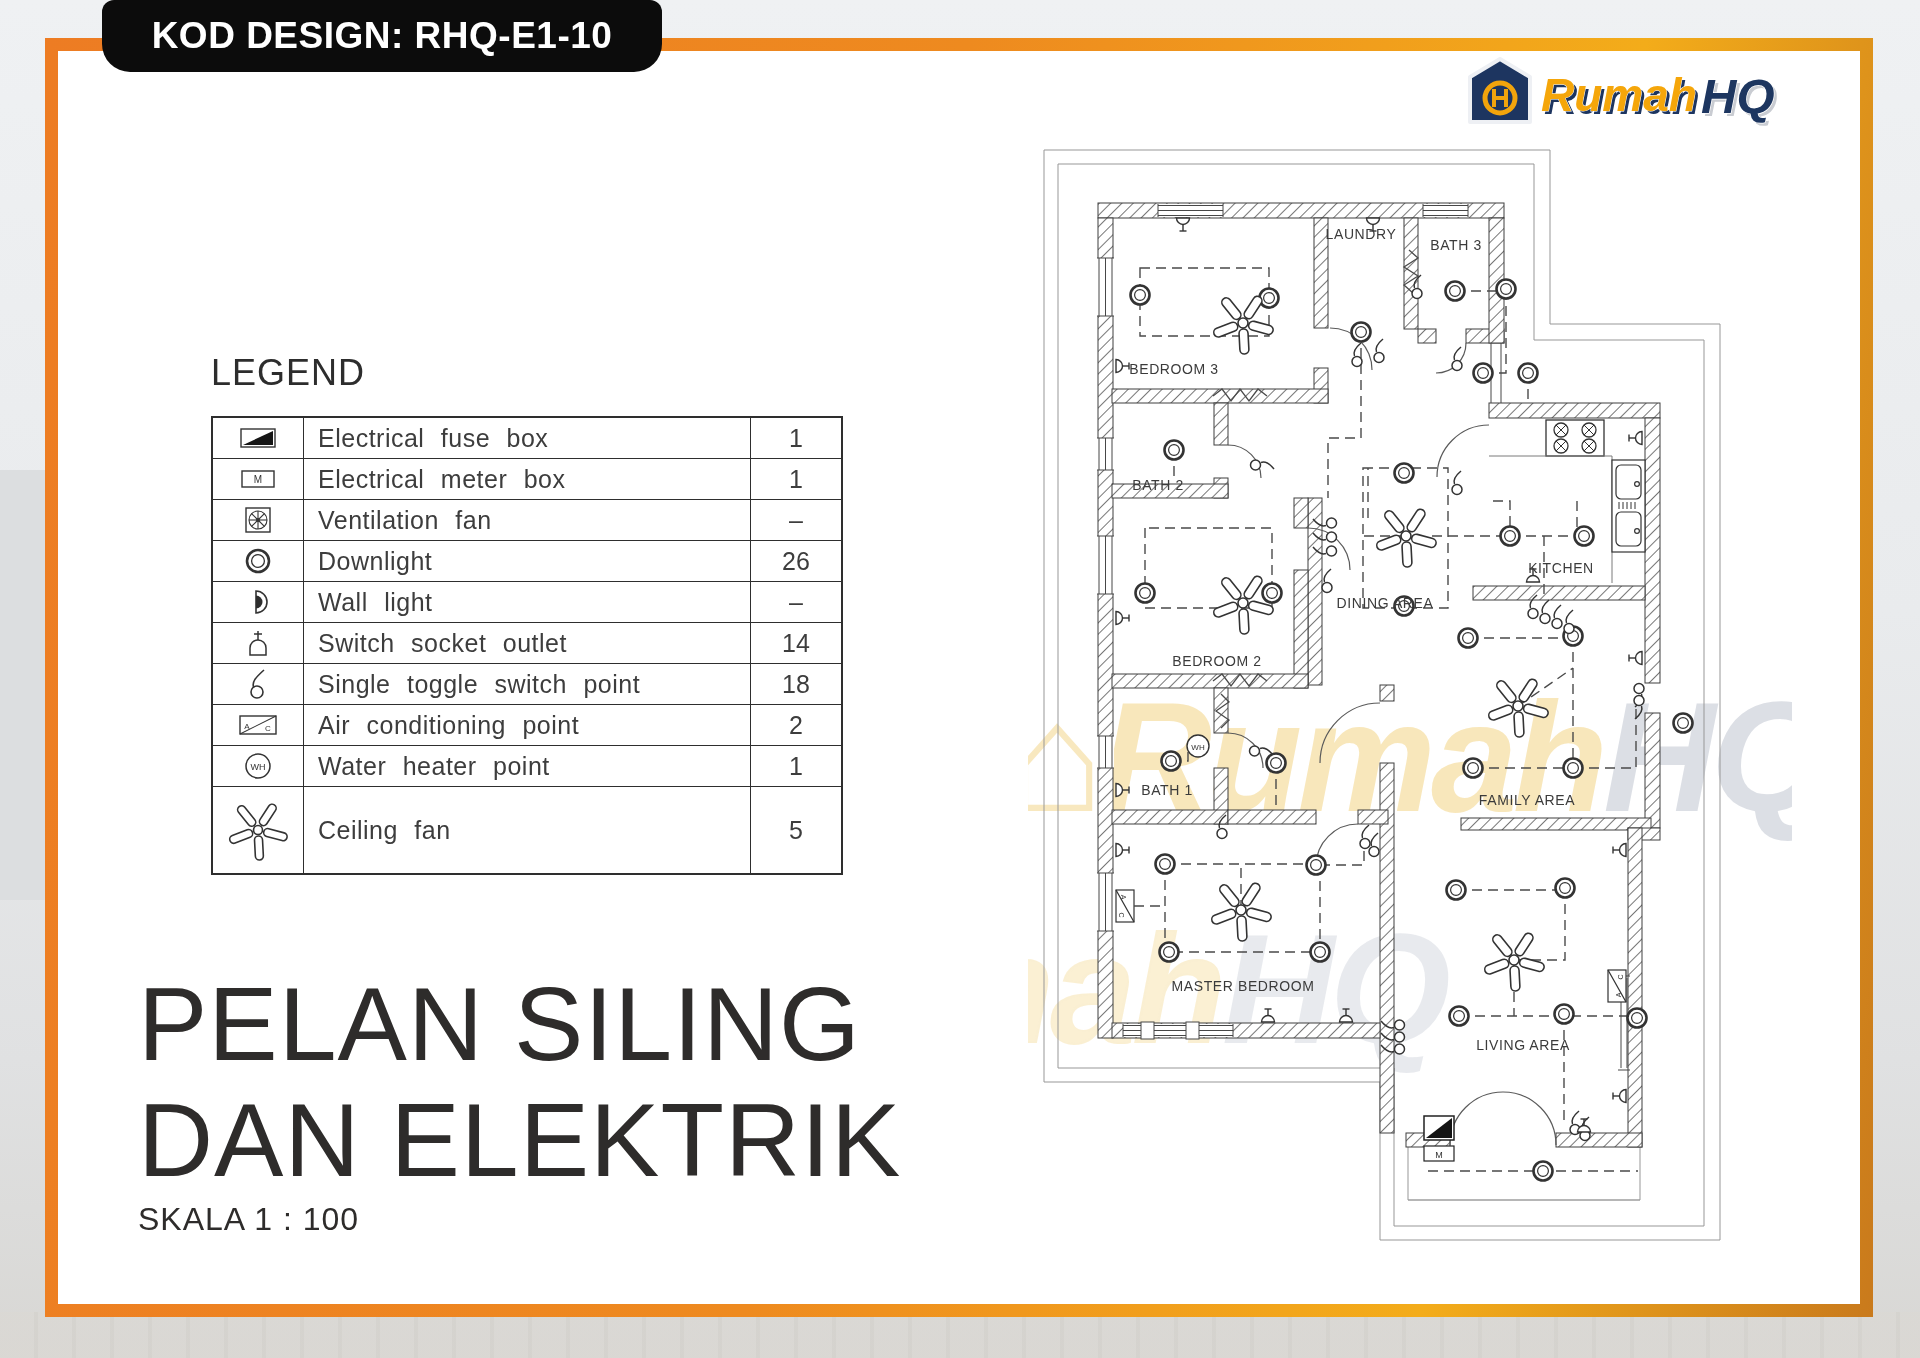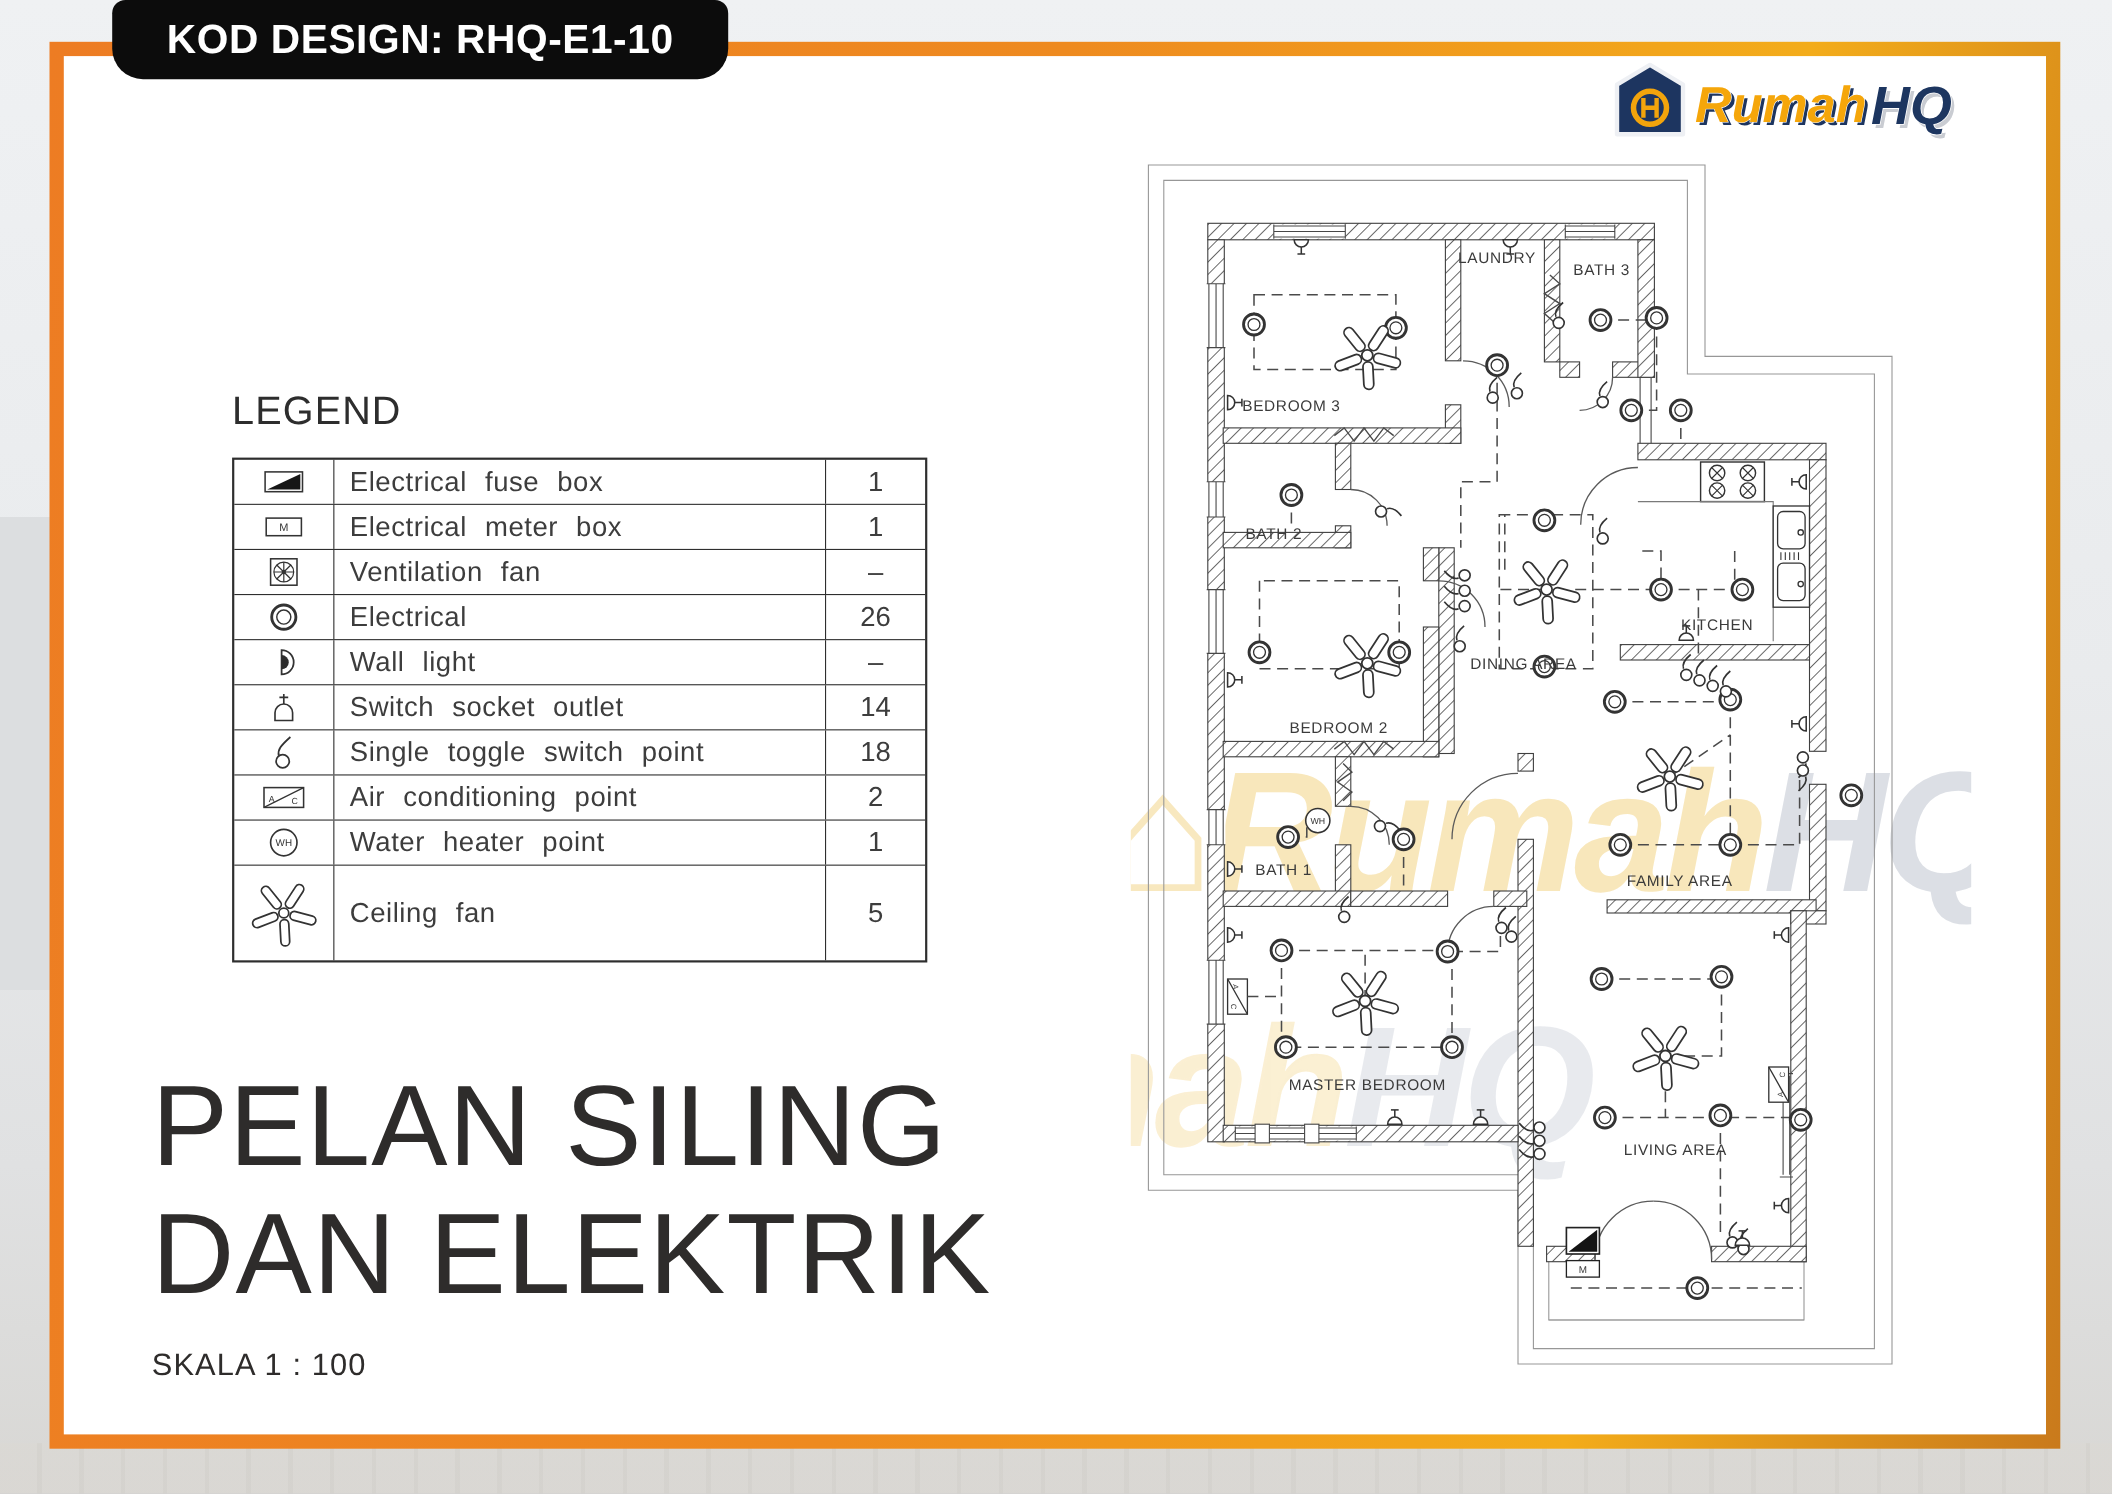--- a/index.html
+++ b/index.html
@@ -23,21 +23,21 @@
   .lrow{display:flex;height:40px;border-top:1.6px solid #2e2e2e;align-items:stretch;}
   .lrow:first-child{border-top:none;}
   .lrow.tall{height:86px;justify-content:flex-end;}
   .lic{width:90px;border-right:1.6px solid #2e2e2e;display:flex;align-items:center;justify-content:center;}
   .llabel{flex:1;display:flex;align-items:center;padding-left:14px;font-size:25px;color:#3d3d3d;
     word-spacing:9px;letter-spacing:.5px;}
   .lcount{width:90px;border-left:1.6px solid #2e2e2e;display:flex;align-items:center;justify-content:center;
     font-size:25px;color:#3d3d3d;}
   .titleblock{position:absolute;left:138px;top:966px;color:#2e2c2b;}
   .tline{font-size:104px;font-weight:300;line-height:1.12;letter-spacing:1px;}
-  .skala{font-size:28px;margin-top:26px;letter-spacing:1px;}
+  .skala{font-size:32px;margin-top:2px;letter-spacing:1px;}
   .plan{position:absolute;left:1028px;top:138px;width:764px;height:1124px;overflow:hidden;}
   .plan svg{position:absolute;left:0;top:0;}
   .watermark{position:absolute;left:-18px;top:530px;white-space:nowrap;font-style:italic;
     font-weight:800;font-size:156px;letter-spacing:-5px;
     text-shadow:2px 2px 0 rgba(255,255,255,.75),-2px -2px 0 rgba(255,255,255,.75);}
   .watermark.row2{left:-310px;top:762px;opacity:.65;}
   .wm-ic{color:rgba(233,180,43,.30);font-style:normal;}
   .wm1{color:rgba(233,180,43,.32);}
   .wm2{color:rgba(140,148,168,.30);}
   text.rlab{font-size:14px;fill:#3b3b3b;letter-spacing:.6px;text-anchor:middle;
@@ -120,21 +120,21 @@
         <div class="lcount">–</div>
       </div>
 
       <div class="lrow">
         <div class="lic">
             <svg width="64" height="34" viewBox="-32 -17 64 34">
           <circle r="11" fill="#fff" stroke="#333" stroke-width="2.6"></circle>
           <circle r="6.4" fill="none" stroke="#333" stroke-width="1.3"></circle>
             </svg>
           </div>
-        <div class="llabel">Electrical</div>
+        <div class="llabel">Downlight</div>
         <div class="lcount">26</div>
       </div>
 
       <div class="lrow">
         <div class="lic">
             <svg width="64" height="34" viewBox="-32 -17 64 34">
           <path d="M-2,-11 A11,11 0 0 1 -2,11 Z" fill="#fff" stroke="#333" stroke-width="1.6"></path>
           <path d="M-2,-6.5 A6.5,6.5 0 0 1 -2,6.5 Z" fill="#2d2d2d"></path>
             </svg>
           </div>

